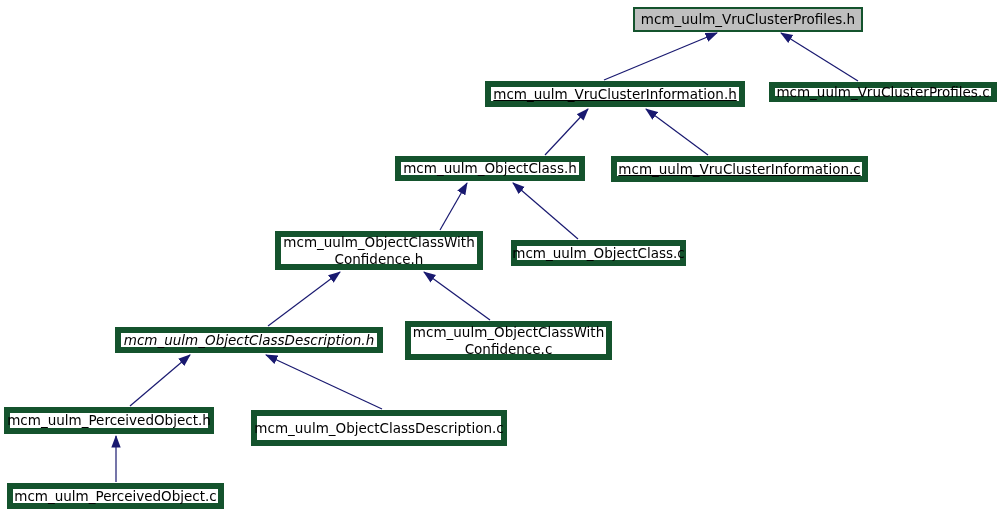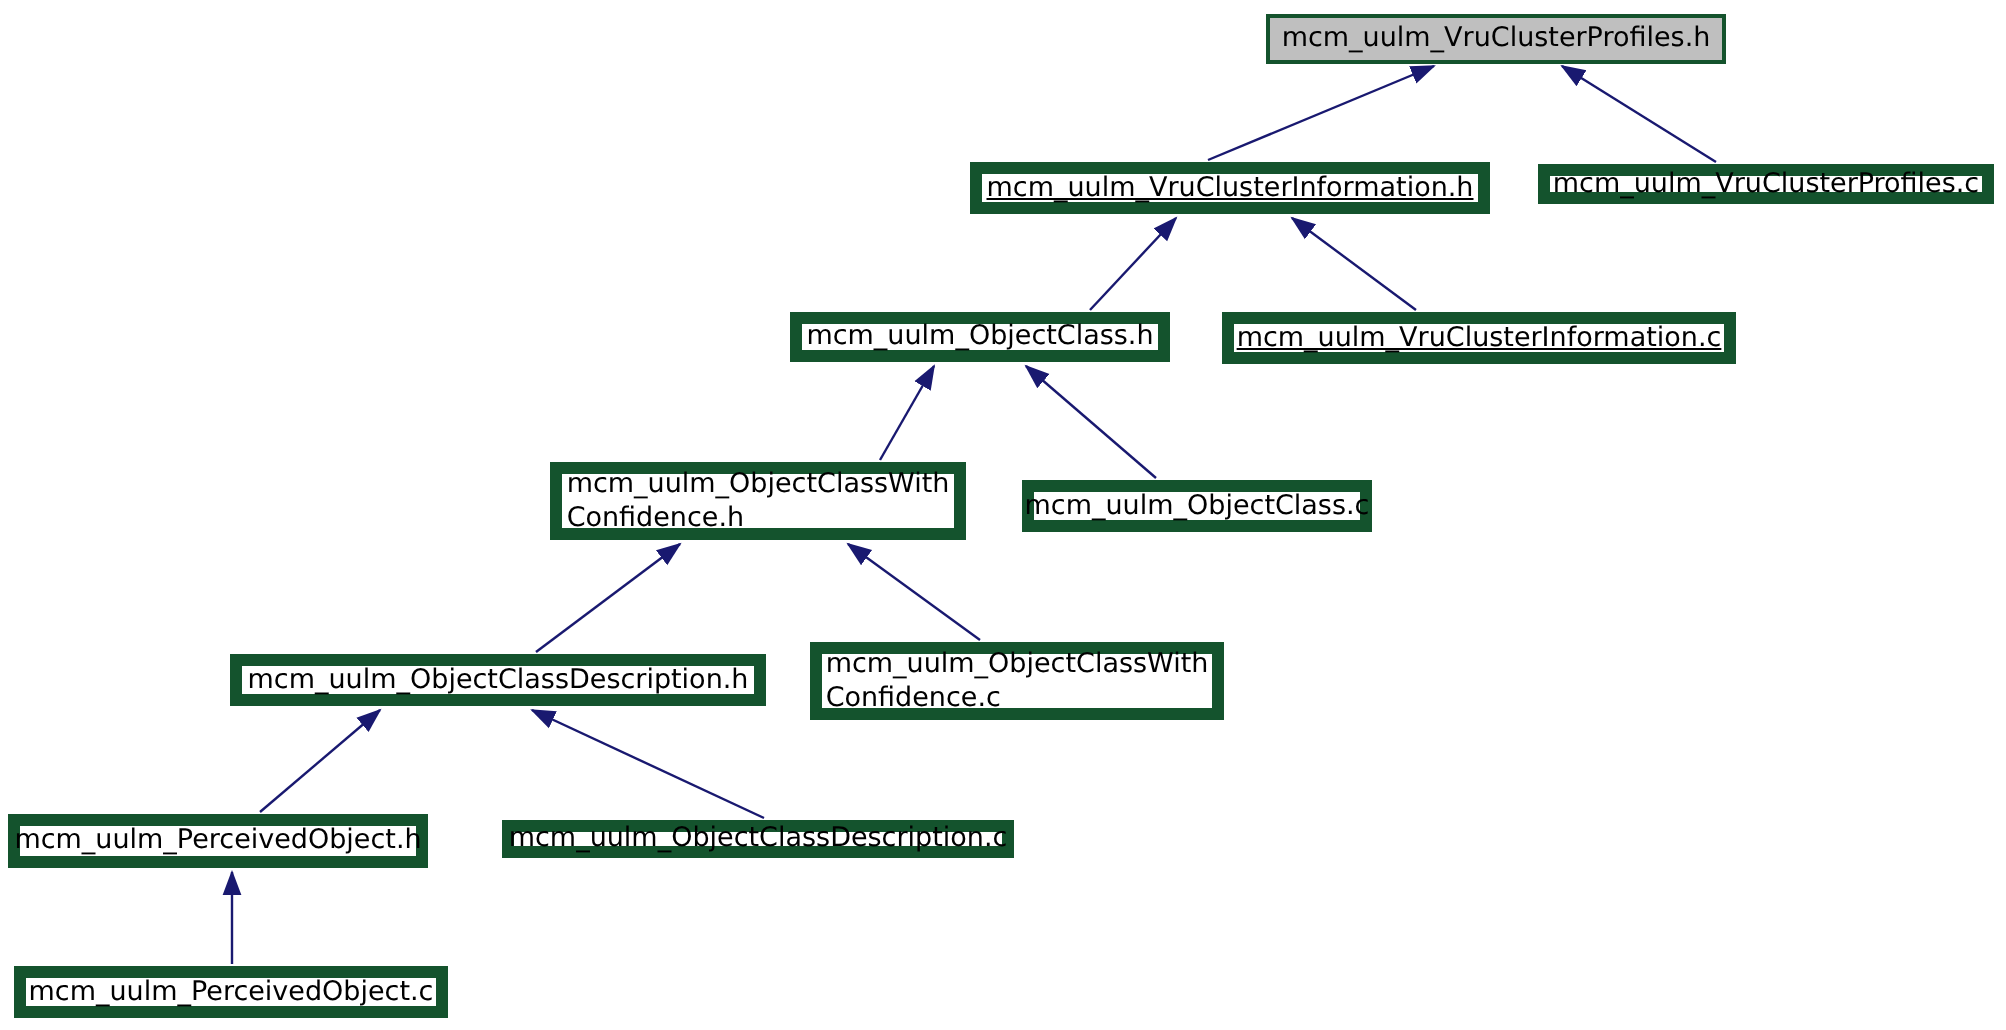--- a/index.html
+++ b/index.html
@@ -23,20 +23,21 @@
   }
   .node {
     position: absolute;
     box-sizing: border-box;
     background: #ffffff;
     border: 6px solid #14532d;
     color: #000000;
     display: flex;
     align-items: center;
     justify-content: center;
+    text-align: center;
     font-size: 13.5px;
     line-height: 17px;
     white-space: pre-line;
     cursor: pointer;
   }
   .node.current {
     background: #bfbfbf;
     border-width: 2px;
     cursor: default;
   }
@@ -67,20 +68,20 @@
   </svg>
   <div id="node-layer">
       <div class="node current" style="left: 633px; top: 7px; width: 230px; height: 25px;">mcm_uulm_VruClusterProfiles.h</div>
       <div class="node" style="left: 485px; top: 81px; width: 260px; height: 26px; text-decoration: underline;">mcm_uulm_VruClusterInformation.h</div>
       <div class="node" style="left: 769px; top: 82px; width: 228px; height: 20px;">mcm_uulm_VruClusterProfiles.c</div>
       <div class="node" style="left: 395px; top: 156px; width: 190px; height: 25px;">mcm_uulm_ObjectClass.h</div>
       <div class="node" style="left: 611px; top: 156px; width: 257px; height: 26px; text-decoration: underline;">mcm_uulm_VruClusterInformation.c</div>
       <div class="node" style="left: 275px; top: 231px; width: 208px; height: 39px;">mcm_uulm_ObjectClassWith
 Confidence.h</div>
       <div class="node" style="left: 511px; top: 240px; width: 175px; height: 26px;">mcm_uulm_ObjectClass.c</div>
-      <div class="node" style="left: 115px; top: 327px; width: 268px; height: 26px;">mcm_uulm_ObjectClassDescription.h</div>
+      <div class="node" style="left: 115px; top: 327px; width: 268px; height: 26px; font-style: italic;">mcm_uulm_ObjectClassDescription.h</div>
       <div class="node" style="left: 405px; top: 321px; width: 207px; height: 39px;">mcm_uulm_ObjectClassWith
 Confidence.c</div>
       <div class="node" style="left: 4px; top: 407px; width: 210px; height: 27px;">mcm_uulm_PerceivedObject.h</div>
-      <div class="node" style="left: 251px; top: 410px; width: 256px; height: 19px;">mcm_uulm_ObjectClassDescription.c</div>
+      <div class="node" style="left: 251px; top: 410px; width: 256px; height: 36px;">mcm_uulm_ObjectClassDescription.c</div>
       <div class="node" style="left: 7px; top: 483px; width: 217px; height: 26px;">mcm_uulm_PerceivedObject.c</div>
     </div>
 </div>
 
 </body></html>

